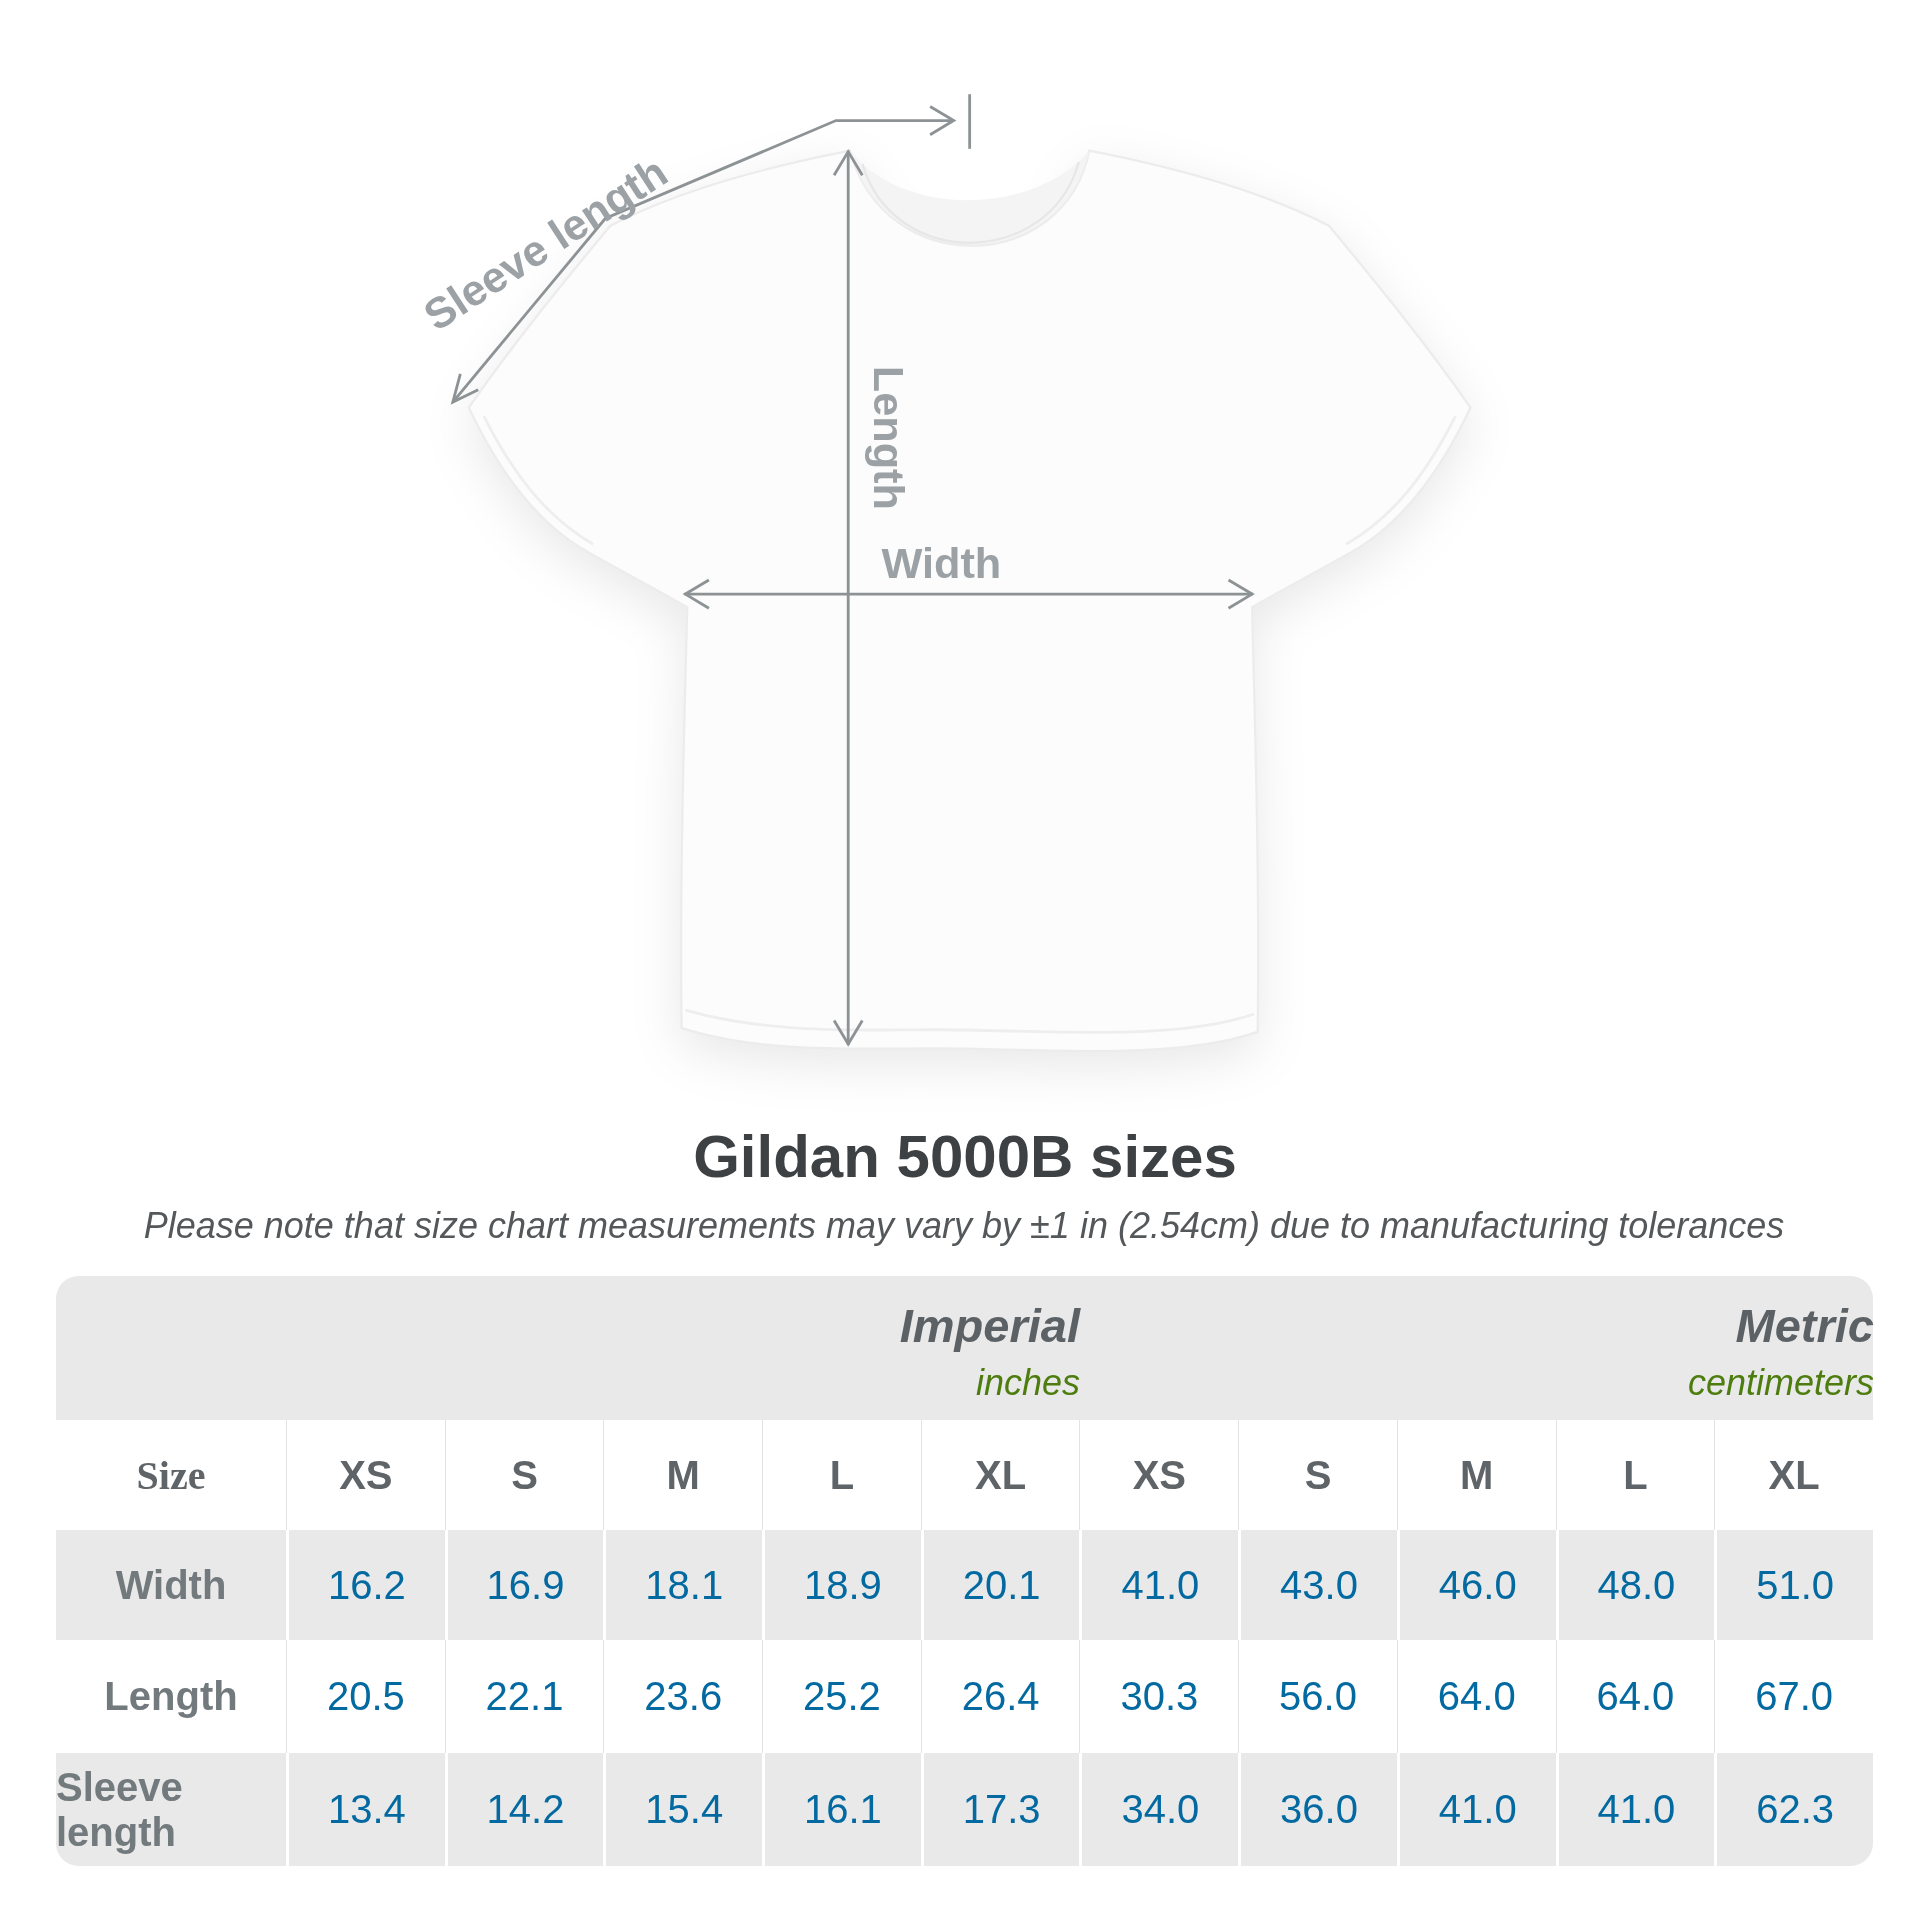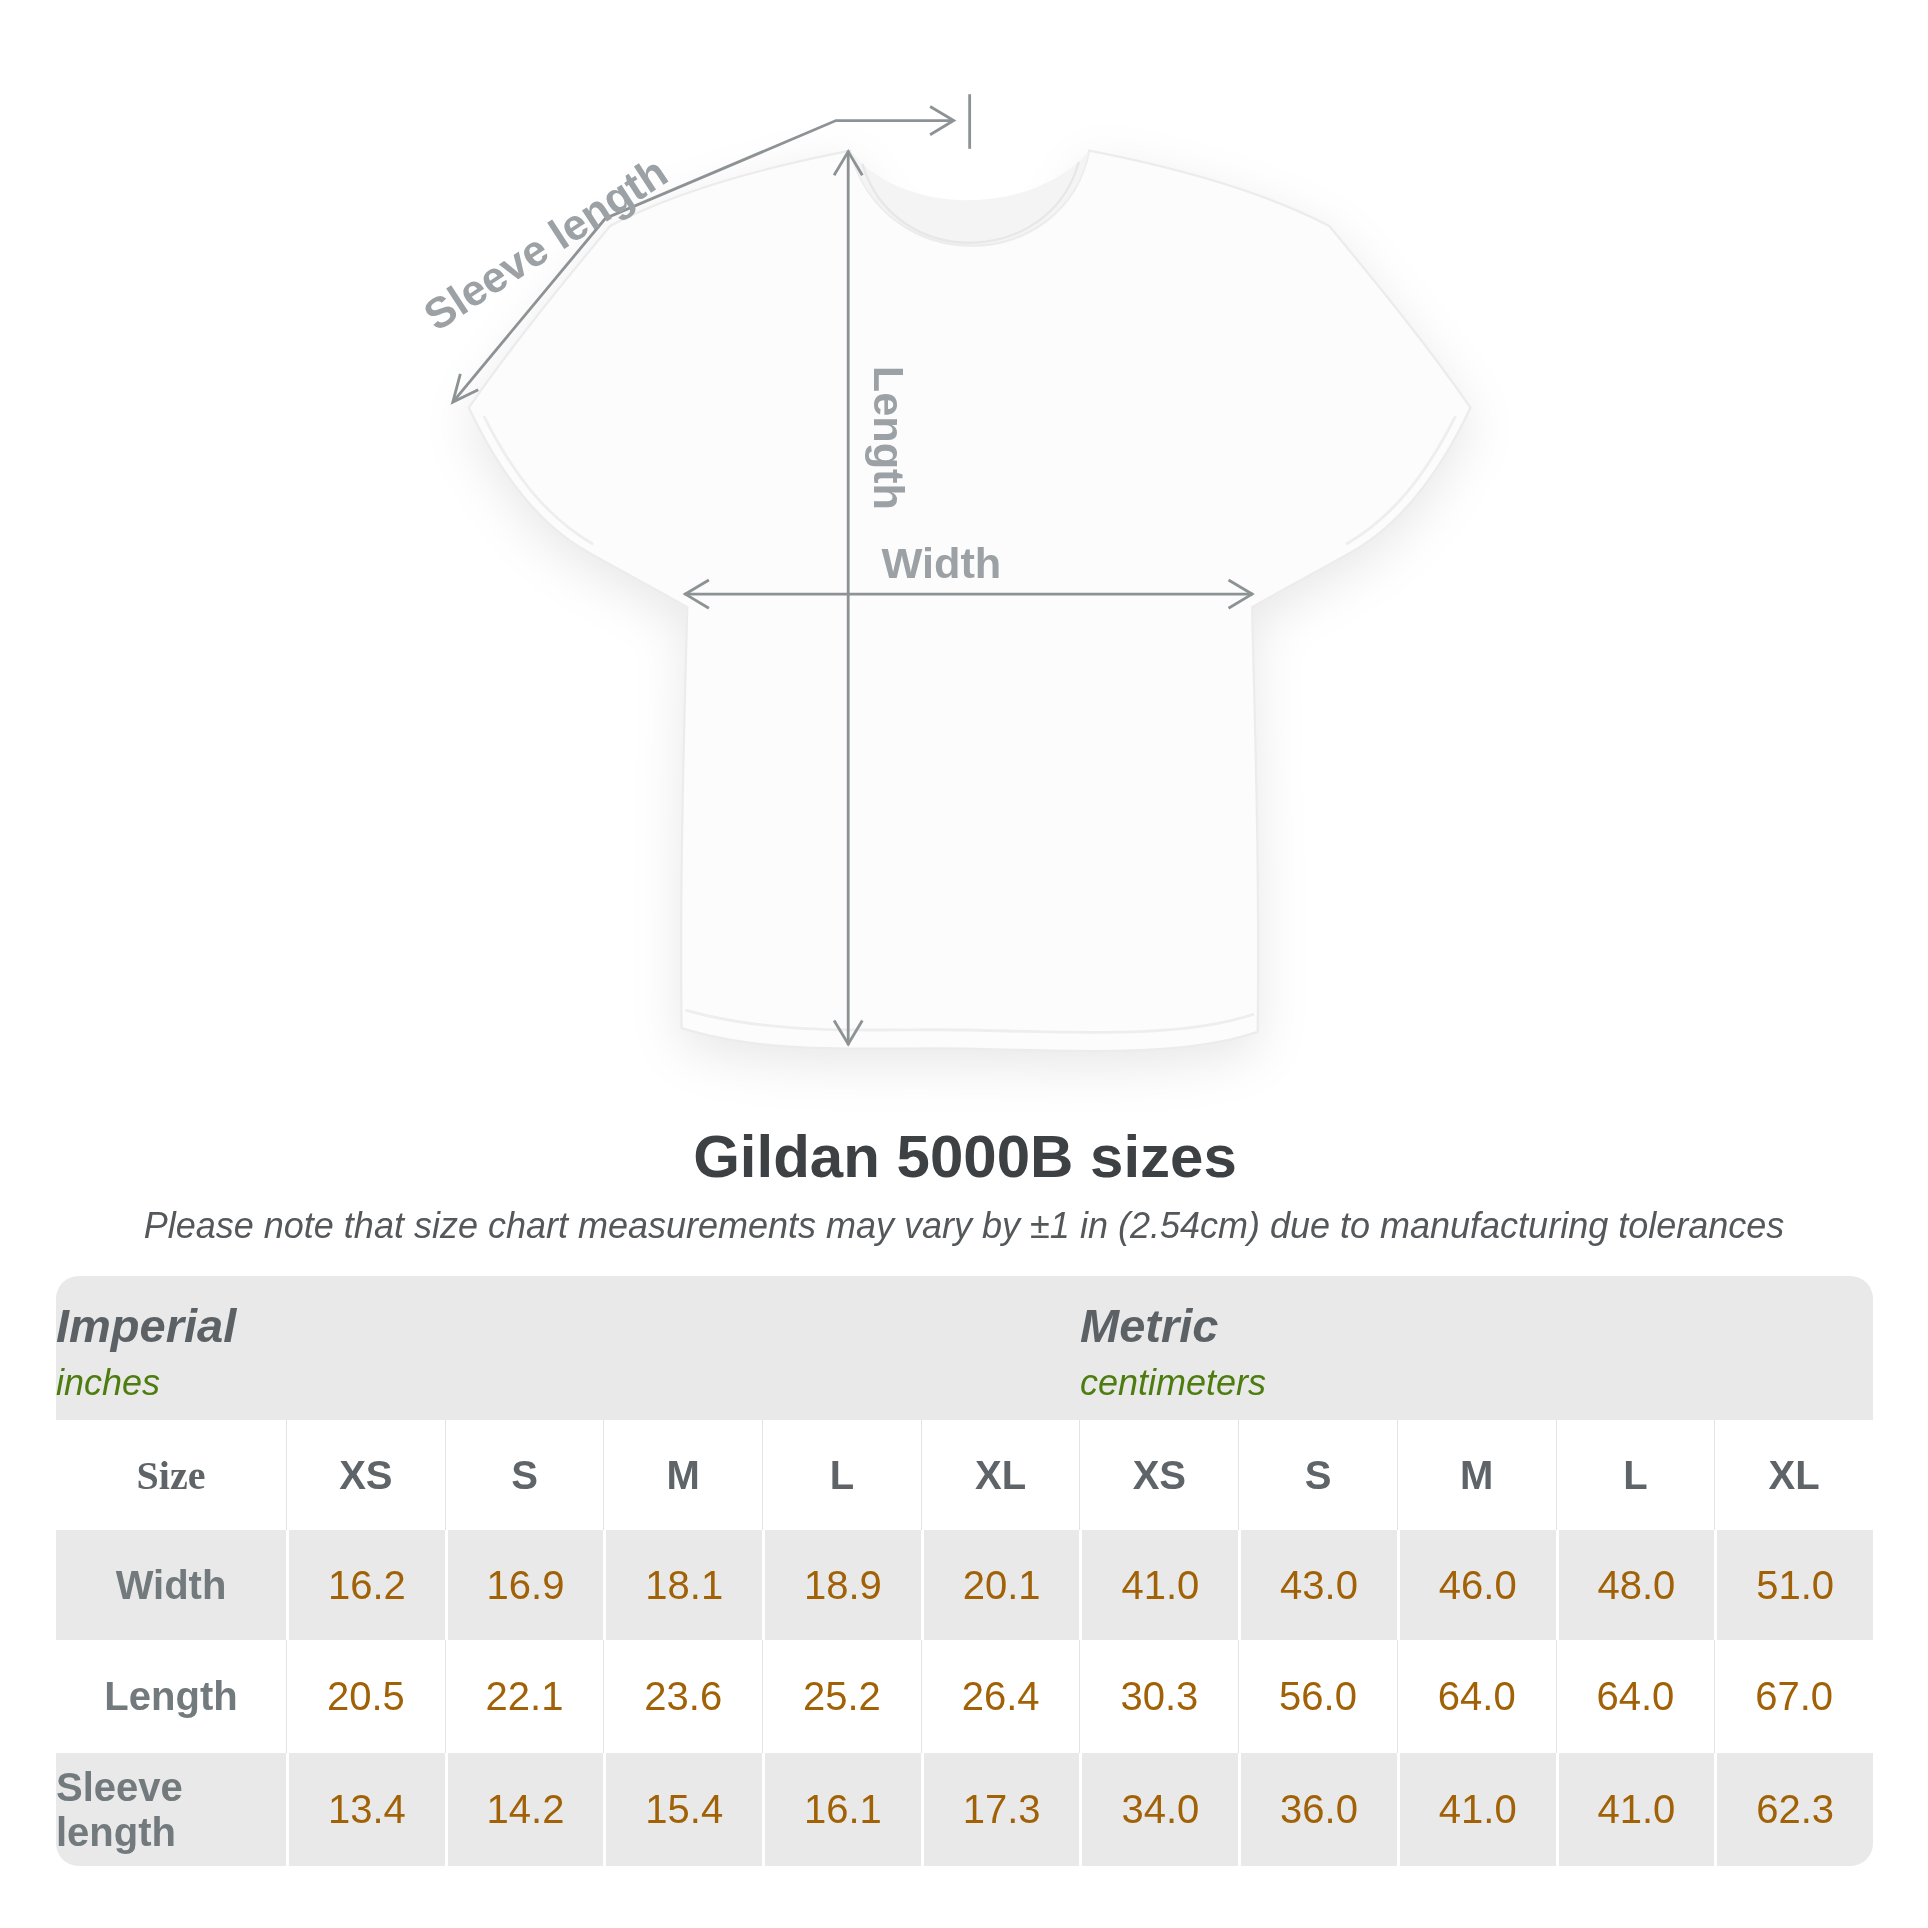--- a/index.html
+++ b/index.html
@@ -41,21 +41,21 @@
   .band-row {
     display: grid;
     grid-template-columns: 1024px 794px;
     height: 144px;
     background: #e9e9e9;
     border-radius: 22.6px 22.6px 0 0;
   }
   .band-cell {
     display: flex;
     flex-direction: column;
-    align-items: flex-start;
+    align-items: flex-end;
     justify-content: center;
     padding-top: 5.6px;
   }
   .band-title {
     font-size: 47px;
     font-weight: bold;
     font-style: italic;
     color: #5c6165;
   }
   .band-sub {
@@ -85,21 +85,21 @@
   .row-gray { height: 110px; }
   .row-gray .cell { background: #e9e9e9; border-left: 3.8px solid #ffffff; }
   .row-gray .cell:first-child { border-left: none; }
 
   .row-last { height: 113px; }
   .row-last .cell:first-child { border-radius: 0 0 0 22.6px; }
   .row-last .cell:last-child { border-radius: 0 0 22.6px 0; }
 
   .head-text { font-size: 40px; font-weight: bold; color: #5f6468; }
   .label-text { font-size: 40px; font-weight: bold; color: #737a7d; }
-  .value-text { font-size: 40px; color: #a16207; }
+  .value-text { font-size: 40px; color: #0369a1; }
 </style>
 </head>
 <body>
 
 <div class="stage">
 
   <svg class="diagram-svg" width="1928" height="1111" viewBox="0 0 2048 1180" xmlns="http://www.w3.org/2000/svg">
 
     <g style="filter: drop-shadow(0 16px 26px rgba(0,0,0,0.09));">
       <path fill="#fcfcfc" stroke="#ececec" stroke-width="2.5" d="

